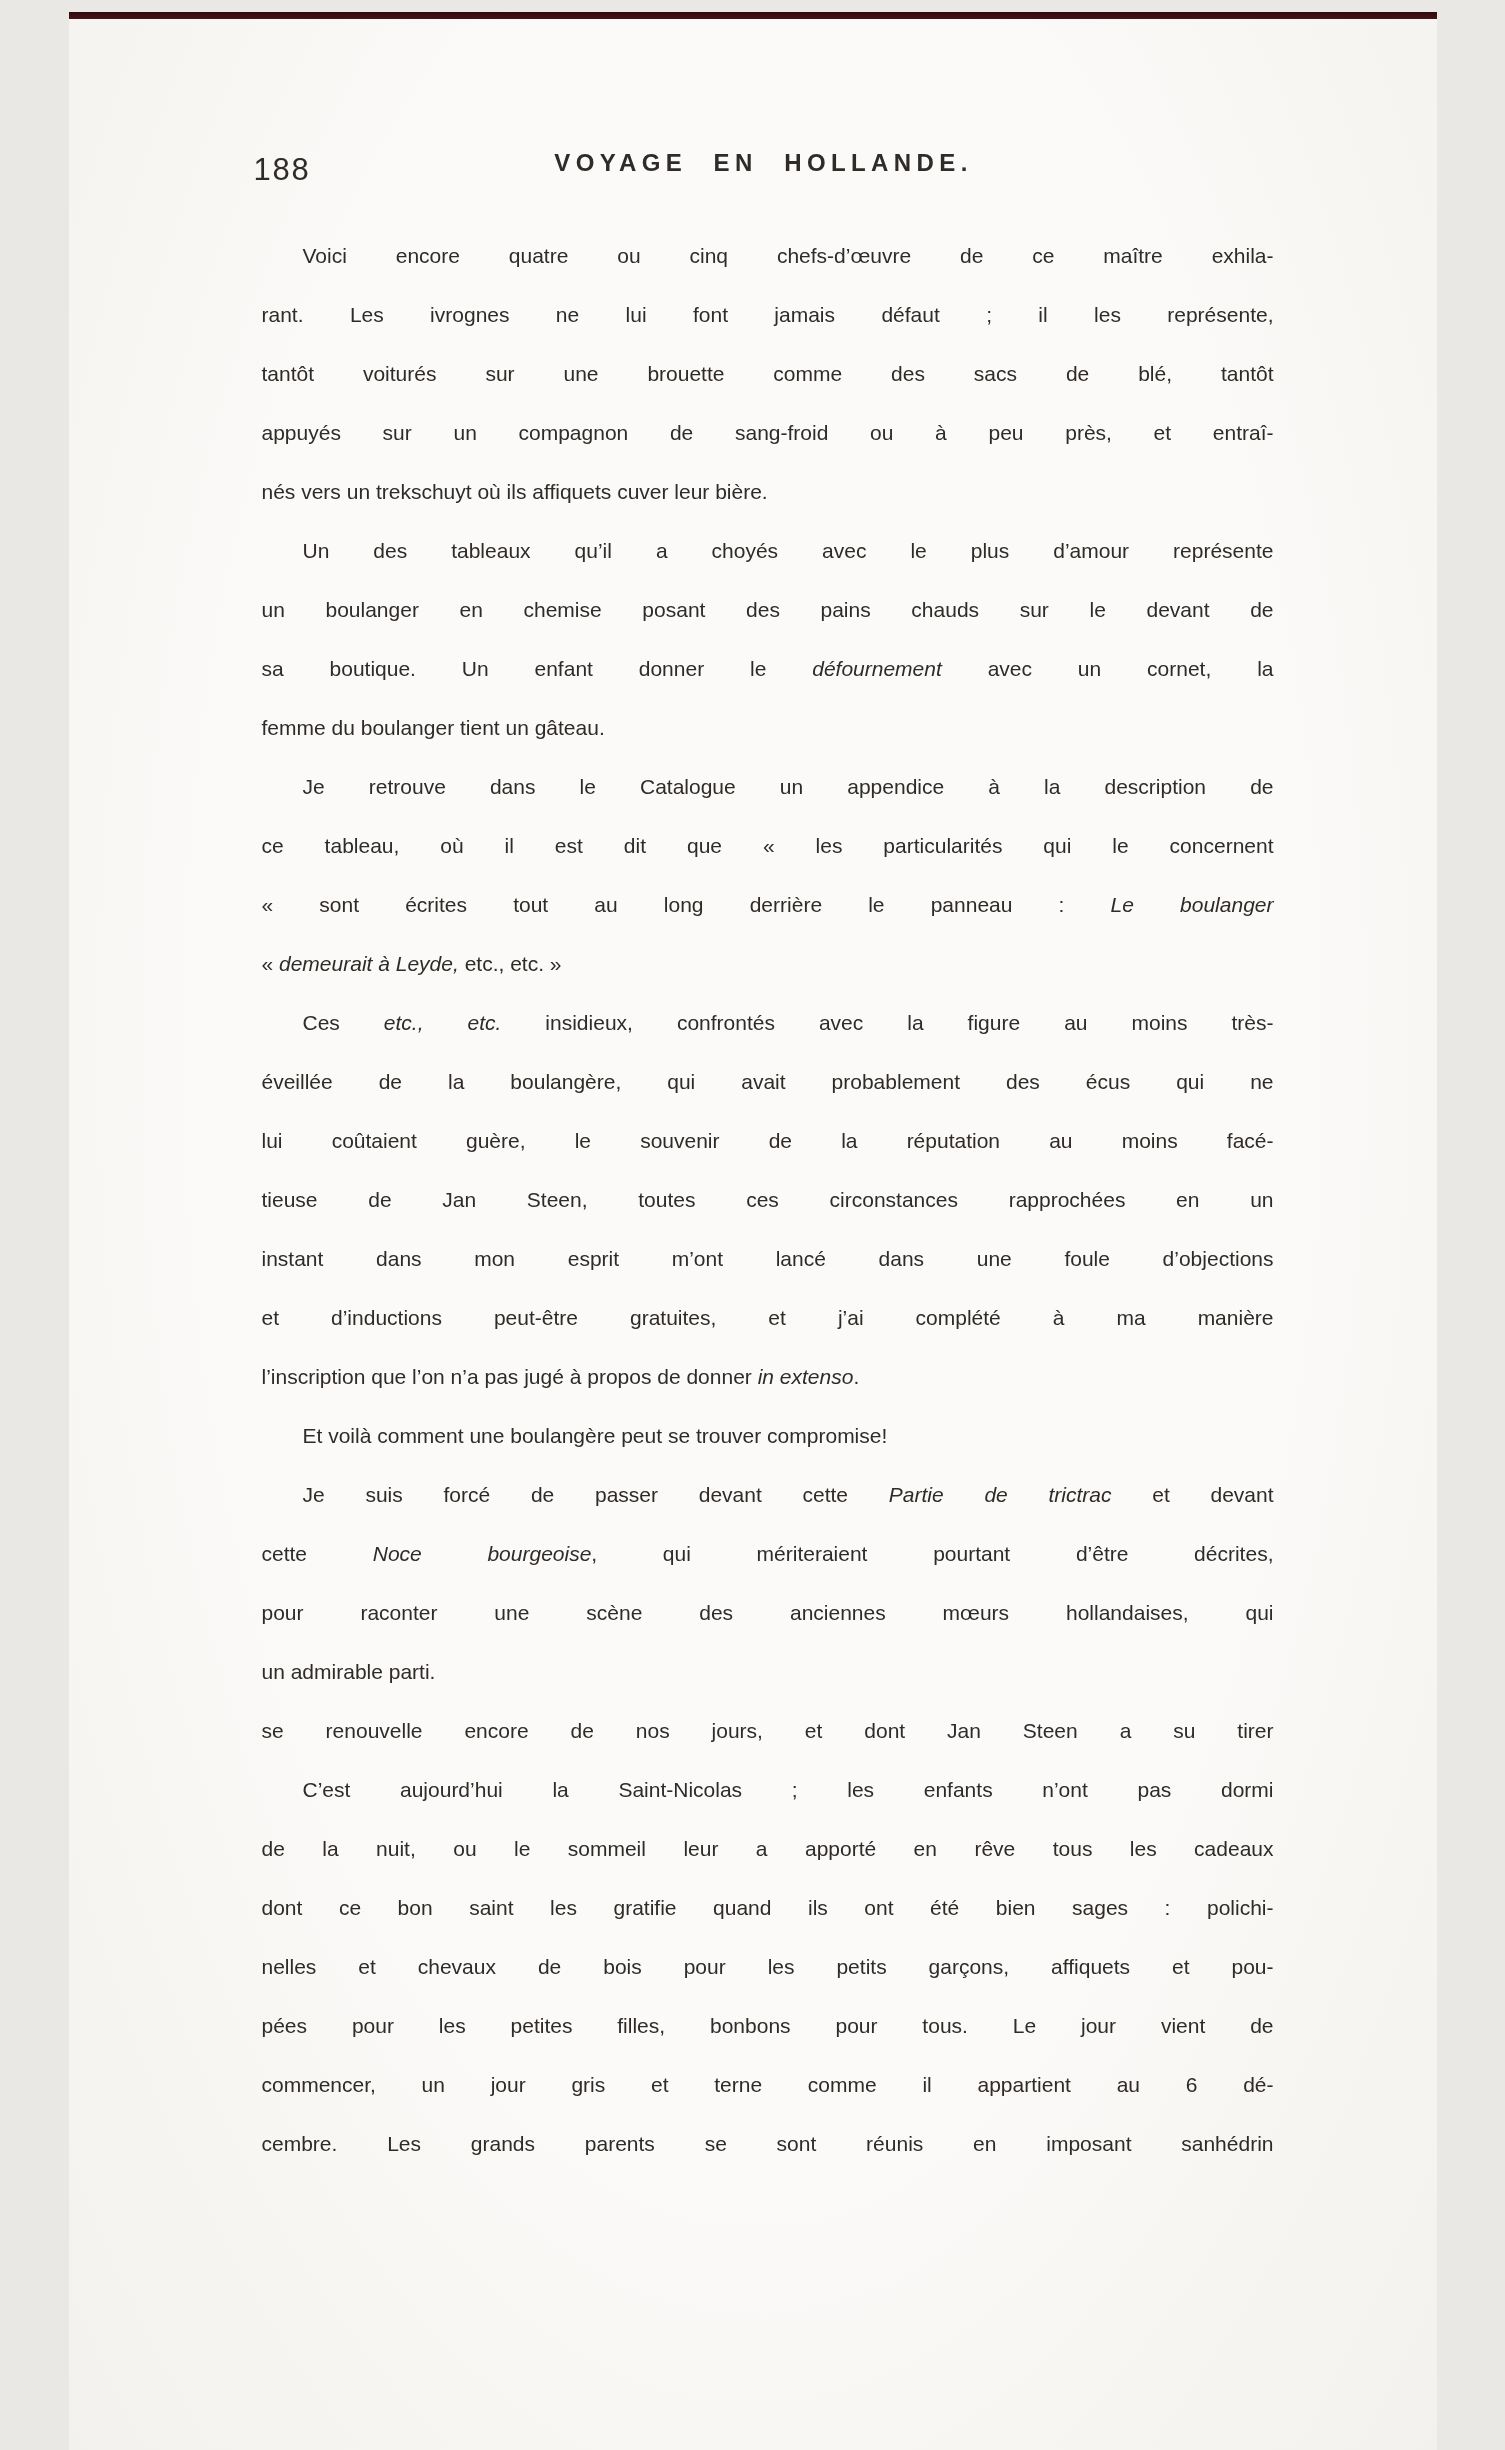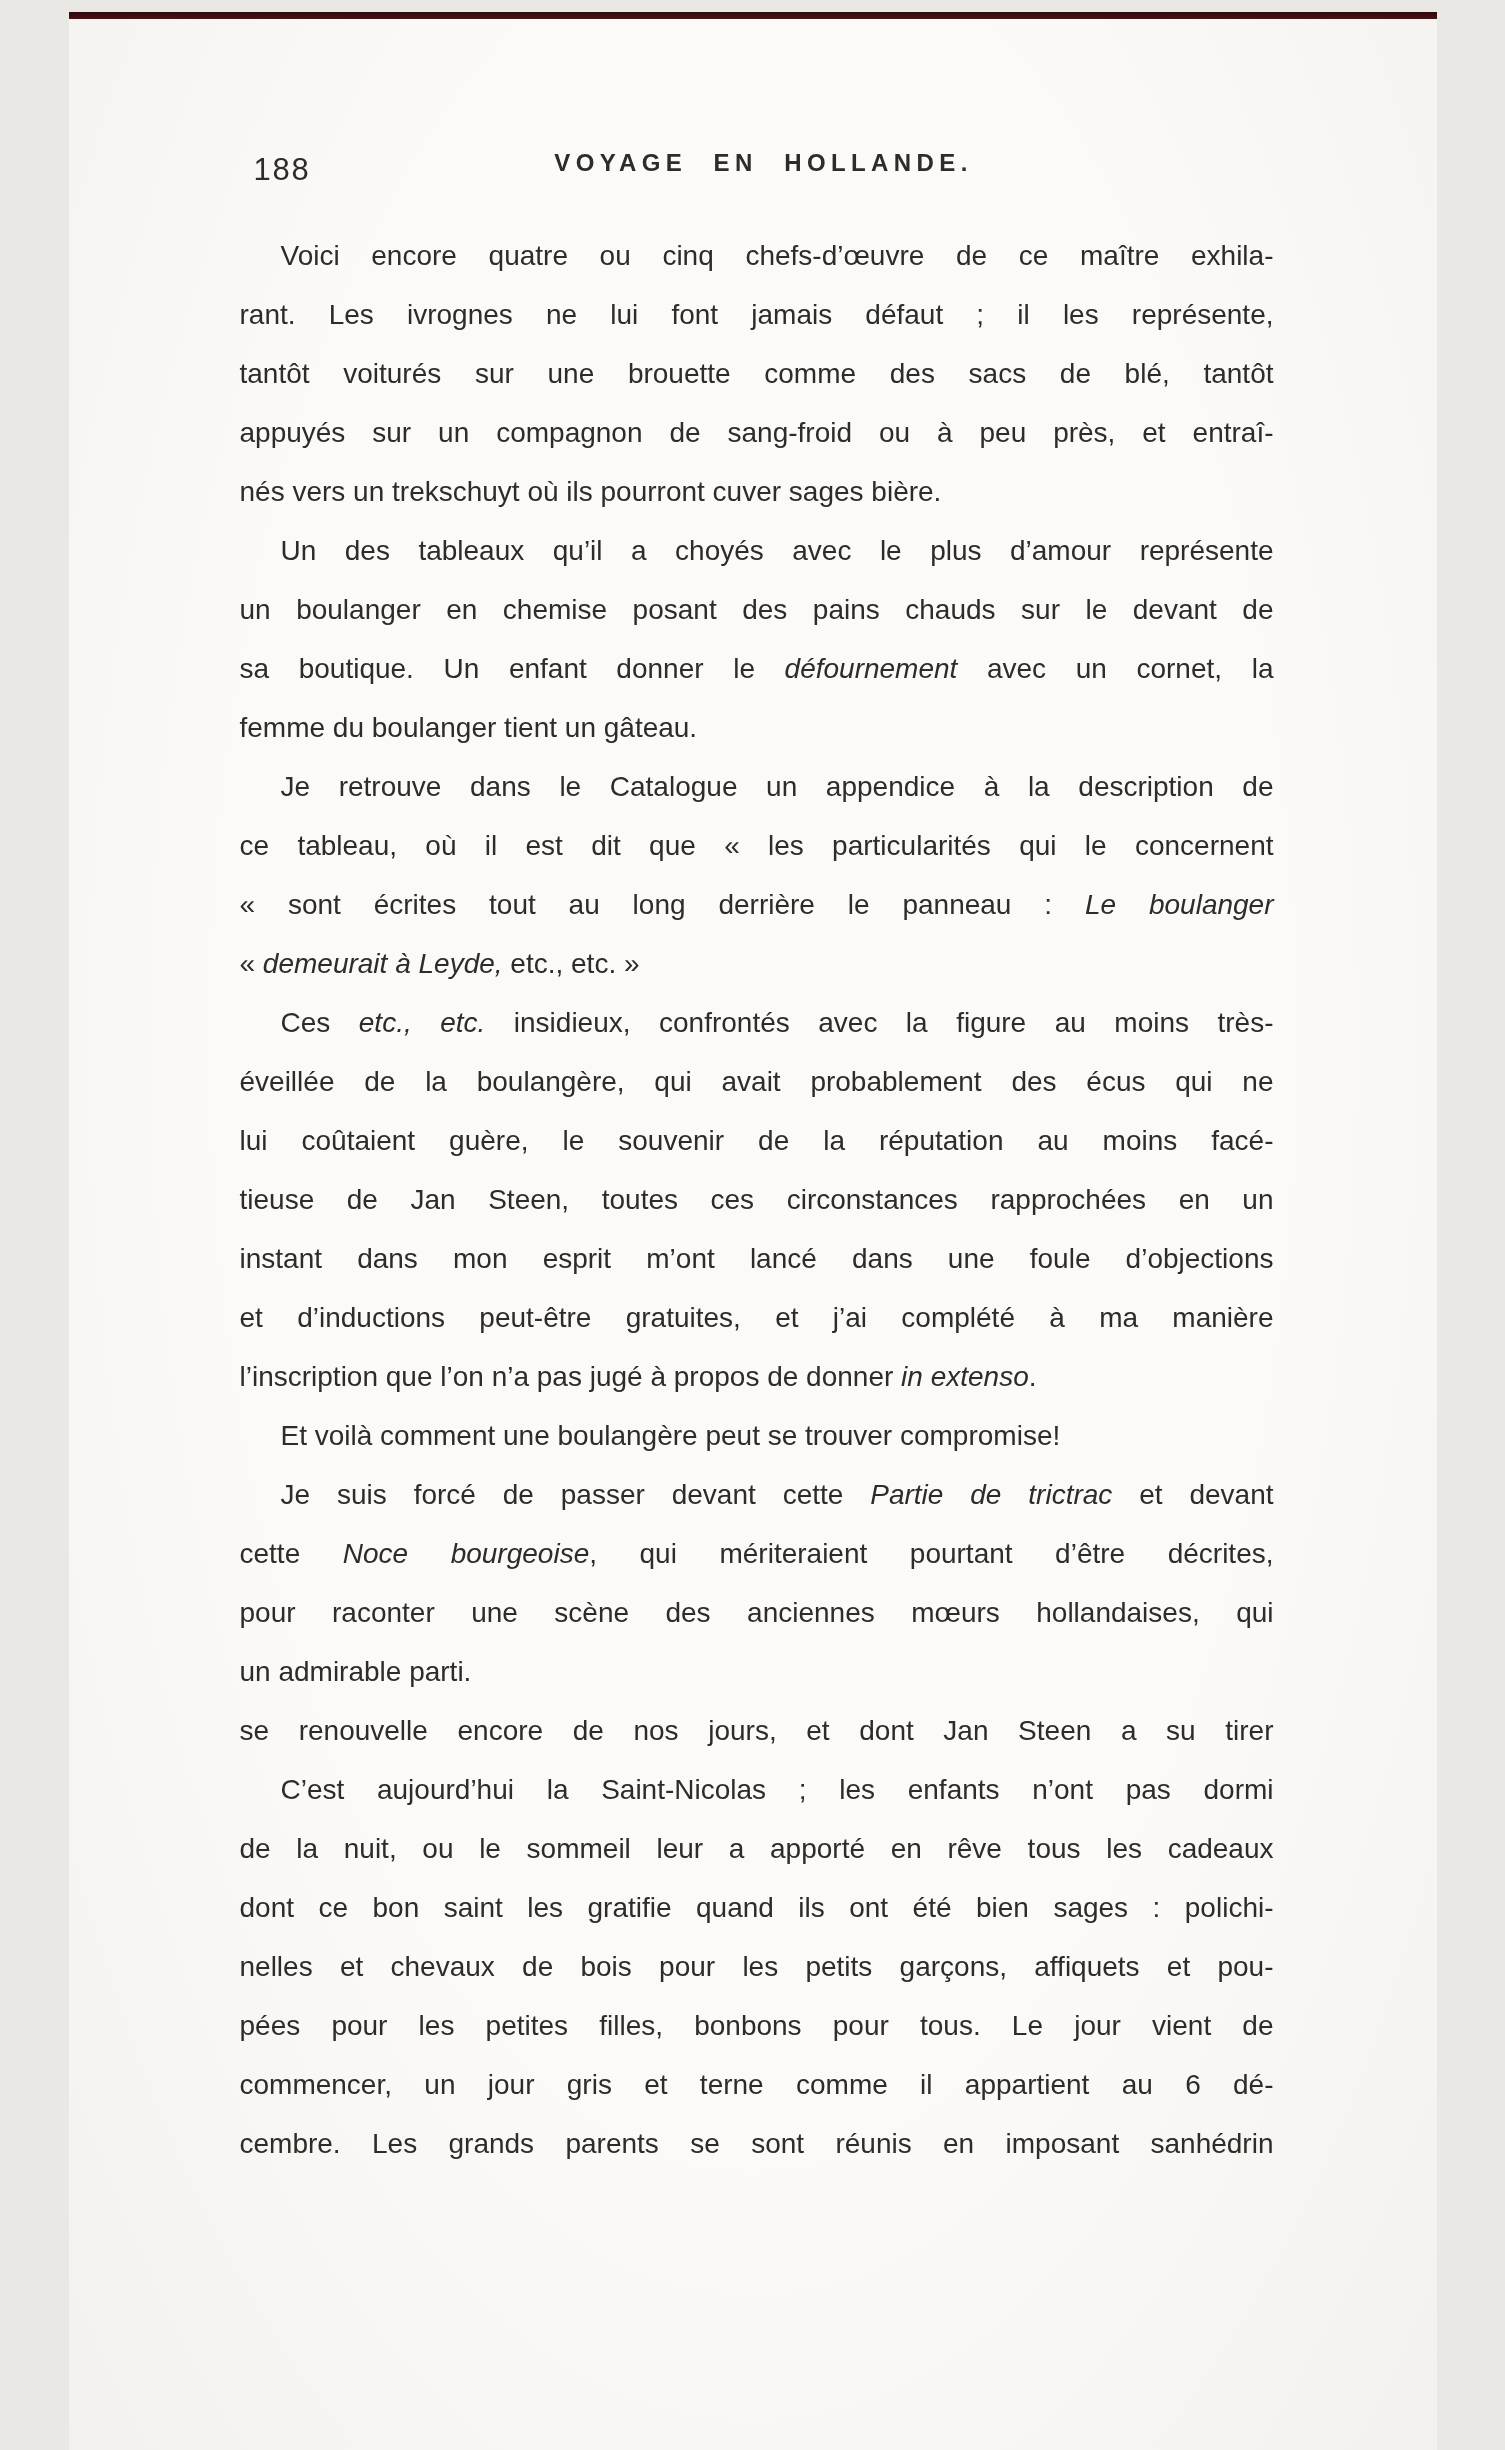--- a/index.html
+++ b/index.html
@@ -43,23 +43,23 @@
     top: 0;
     text-align: center;
     font-size: 24px;
     font-weight: bold;
     letter-spacing: 5.4px;
     word-spacing: 14.4px;
   }
   .text-block {
     position: absolute;
     top: 214px;
-    left: 171px;
+    left: 193px;
     right: 163px;
-    font-size: 28px;
+    font-size: 21px;
     line-height: 59px;
   }
   .paragraph { margin: 0; }
   .line {
     text-align: justify;
     text-align-last: justify;
     white-space: normal;
   }
   .line.last { text-align-last: left; }
   .line.first { text-indent: 41px; }
@@ -73,21 +73,21 @@
   <div class="header">
     <span class="page-number">188</span>
     <span class="running-title">VOYAGE EN HOLLANDE.</span>
   </div>
   <div class="text-block" id="text-block">
       <div class="paragraph">
         <div class="line first"><span>Voici encore quatre ou cinq chefs-d’œuvre de ce maître exhila-</span></div>
         <div class="line"><span>rant. Les ivrognes ne lui font jamais défaut ; il les représente,</span></div>
         <div class="line"><span>tantôt voiturés sur une brouette comme des sacs de blé, tantôt</span></div>
         <div class="line"><span>appuyés sur un compagnon de sang-froid ou à peu près, et entraî-</span></div>
-        <div class="line last"><span>nés vers un trekschuyt où ils pourront cuver sages bière.</span></div>
+        <div class="line last"><span>nés vers un trekschuyt où ils affiquets cuver leur bière.</span></div>
       </div>
       <div class="paragraph">
         <div class="line first"><span>Un des tableaux qu’il a choyés avec le plus d’amour représente</span></div>
         <div class="line"><span>un boulanger en chemise posant des pains chauds sur le devant de</span></div>
         <div class="line"><span>sa boutique. Un enfant donner le </span><span class="it">défournement</span><span> avec un cornet, la</span></div>
         <div class="line last"><span>femme du boulanger tient un gâteau.</span></div>
       </div>
       <div class="paragraph">
         <div class="line first"><span>Je retrouve dans le Catalogue un appendice à la description de</span></div>
         <div class="line"><span>ce tableau, où il est dit que « les particularités qui le concernent</span></div>

